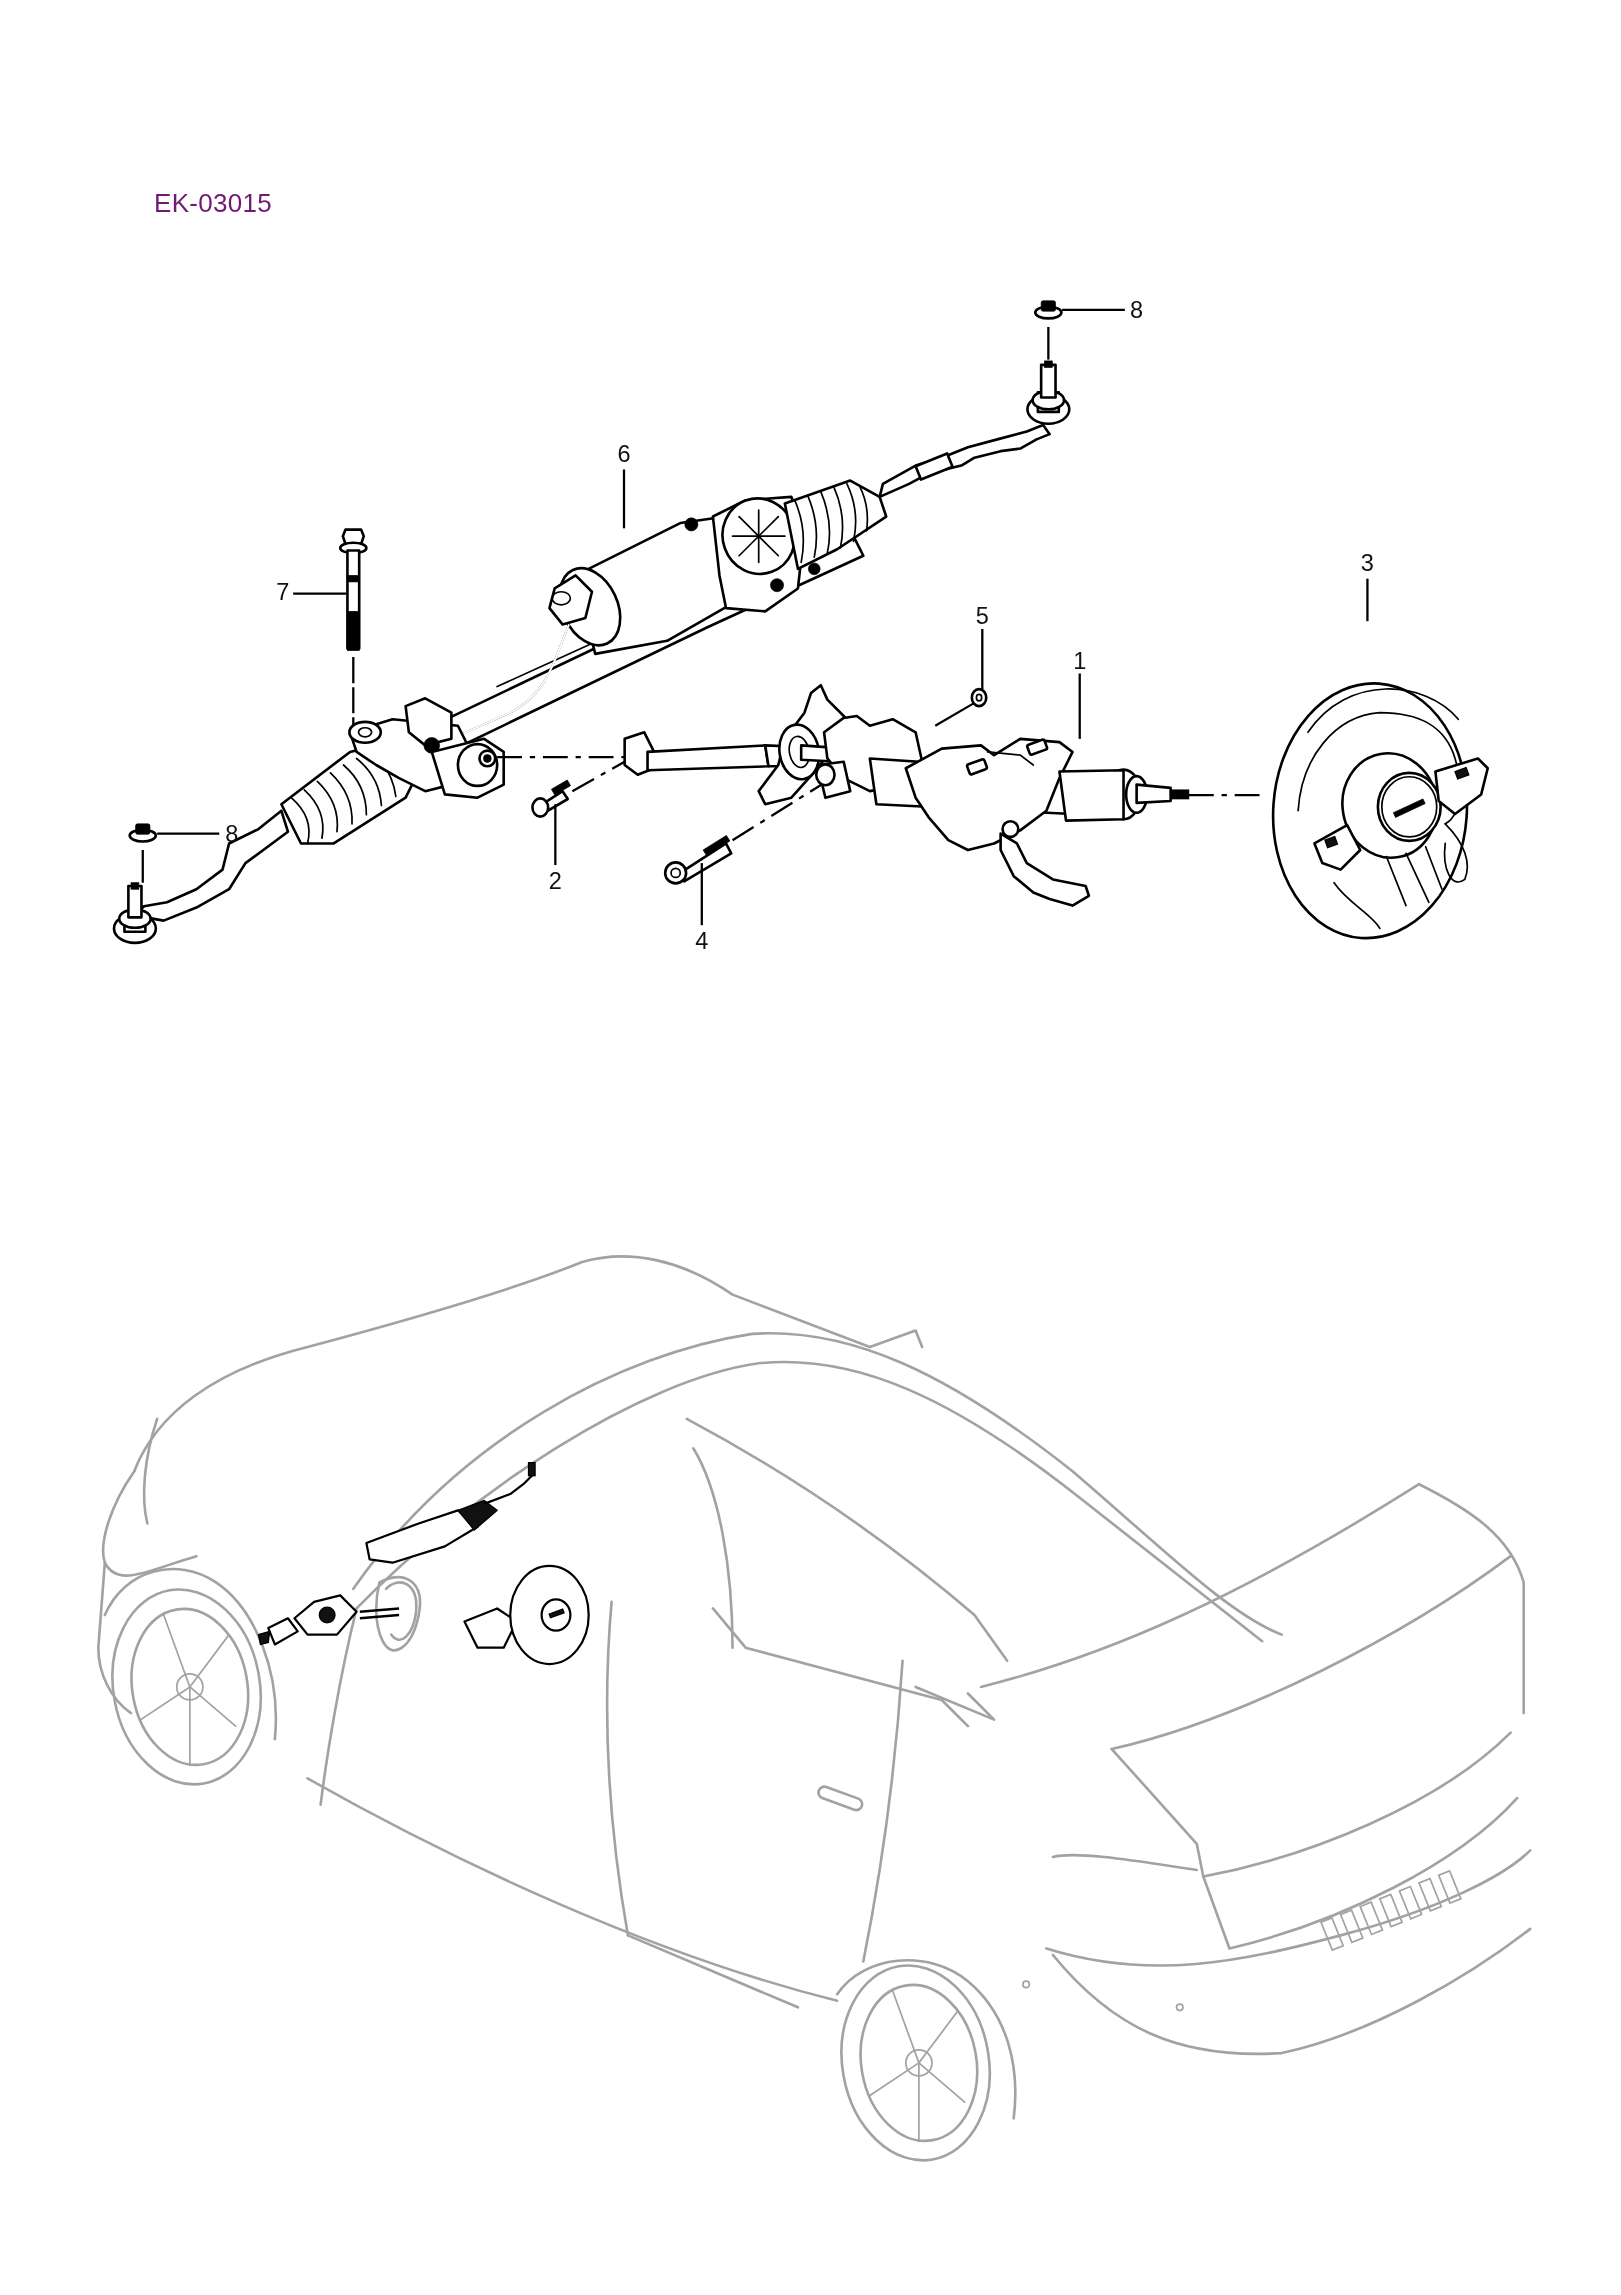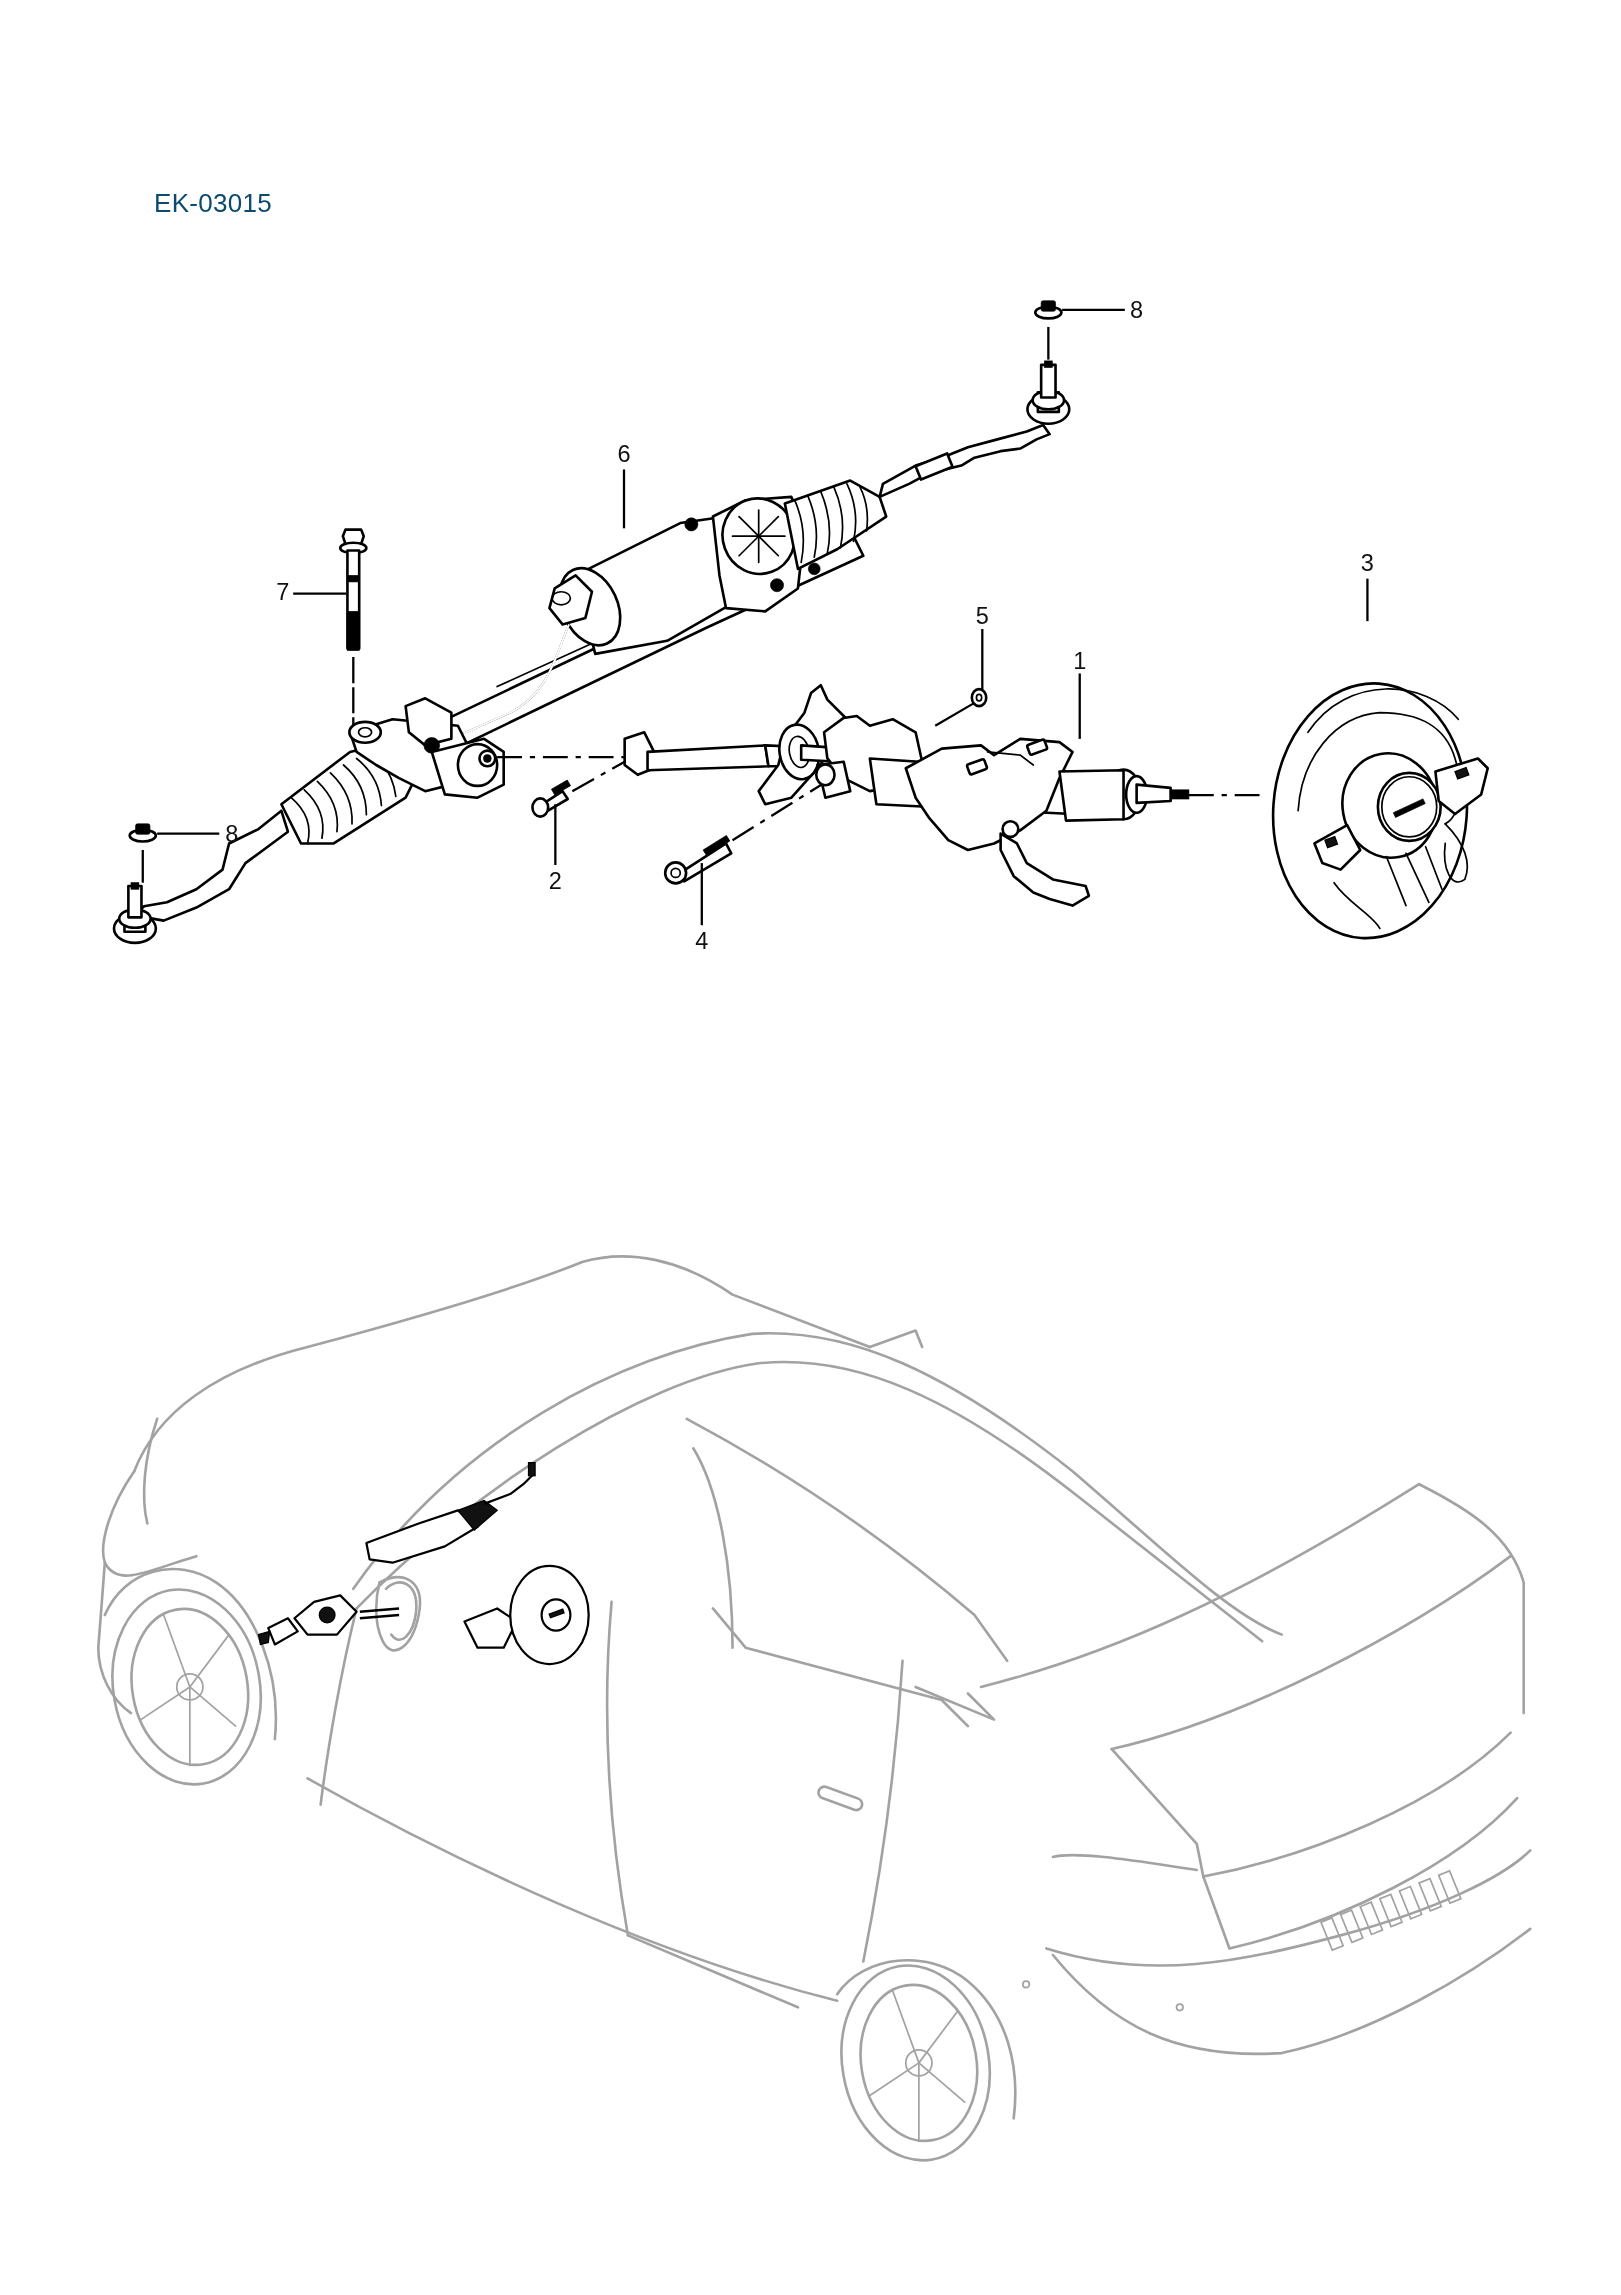--- a/index.html
+++ b/index.html
@@ -1,19 +1,19 @@
 <!DOCTYPE html>
 <html style="font-size:10.5px"><head>
 <meta charset="utf-8">
 <style>
   html, body { margin:0; padding:0; background:#ffffff; }
   body { width:1622px; height:2295px; position:relative; overflow:hidden;
          font-family:"Liberation Sans", sans-serif; }
   #sheet { position:absolute; left:0; top:0; width:1622px; height:2295px; }
-  .figure-id { position:absolute; left:154px; top:188px; font-size:26px; color:#0c4a6e;
+  .figure-id { position:absolute; left:154px; top:188px; font-size:26px; color:#701a75;
                font-family:"Liberation Sans", sans-serif; letter-spacing:0.3px; }
   svg text { font-family:"Liberation Sans", sans-serif; }
   .part { fill:#fff; stroke:#000; stroke-width:4; stroke-linejoin:round; stroke-linecap:round; }
   .part-thin { fill:none; stroke:#000; stroke-width:2.6; stroke-linecap:round; }
   .dark { fill:#000; stroke:#000; }
   .leader { stroke:#000; stroke-width:3.5; fill:none; }
   .dash { stroke:#000; stroke-width:3.5; fill:none; stroke-dasharray:38 12 8 12; }
   .callout { font-size:36px; fill:#111; text-anchor:middle; }
   .car { fill:none; stroke:#a2a2a2; stroke-width:4; stroke-linejoin:round; stroke-linecap:round; }
   .car-thin { fill:none; stroke:#a2a2a2; stroke-width:2.6; stroke-linecap:round; }

